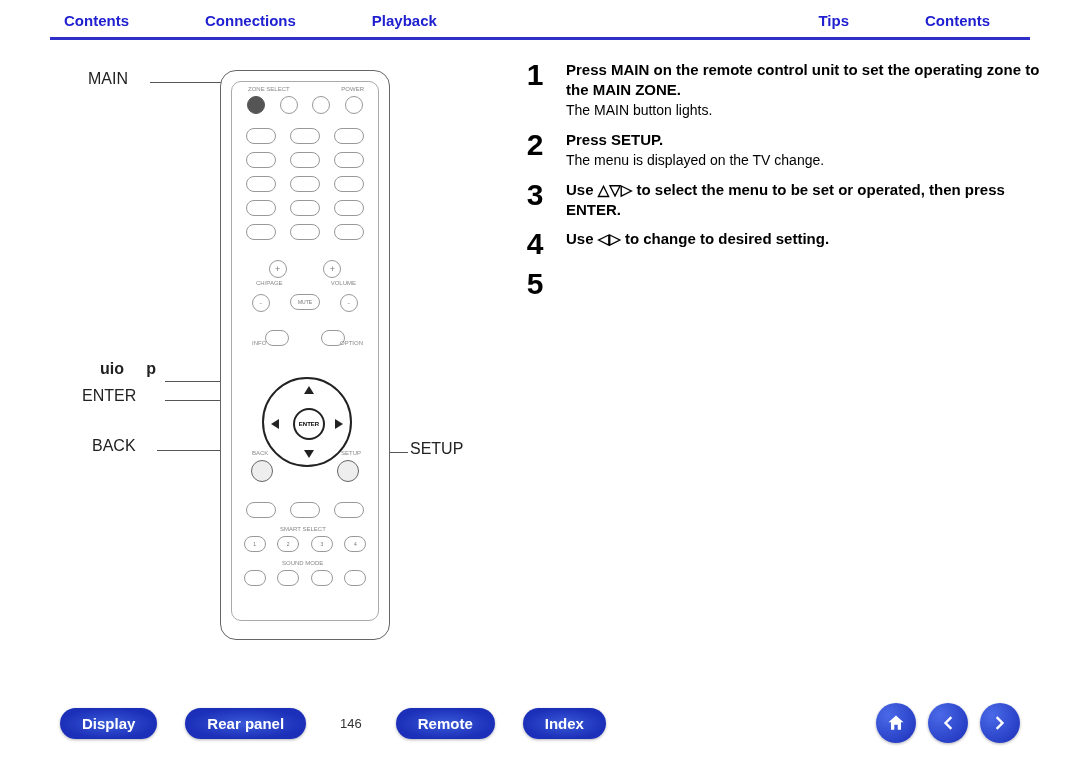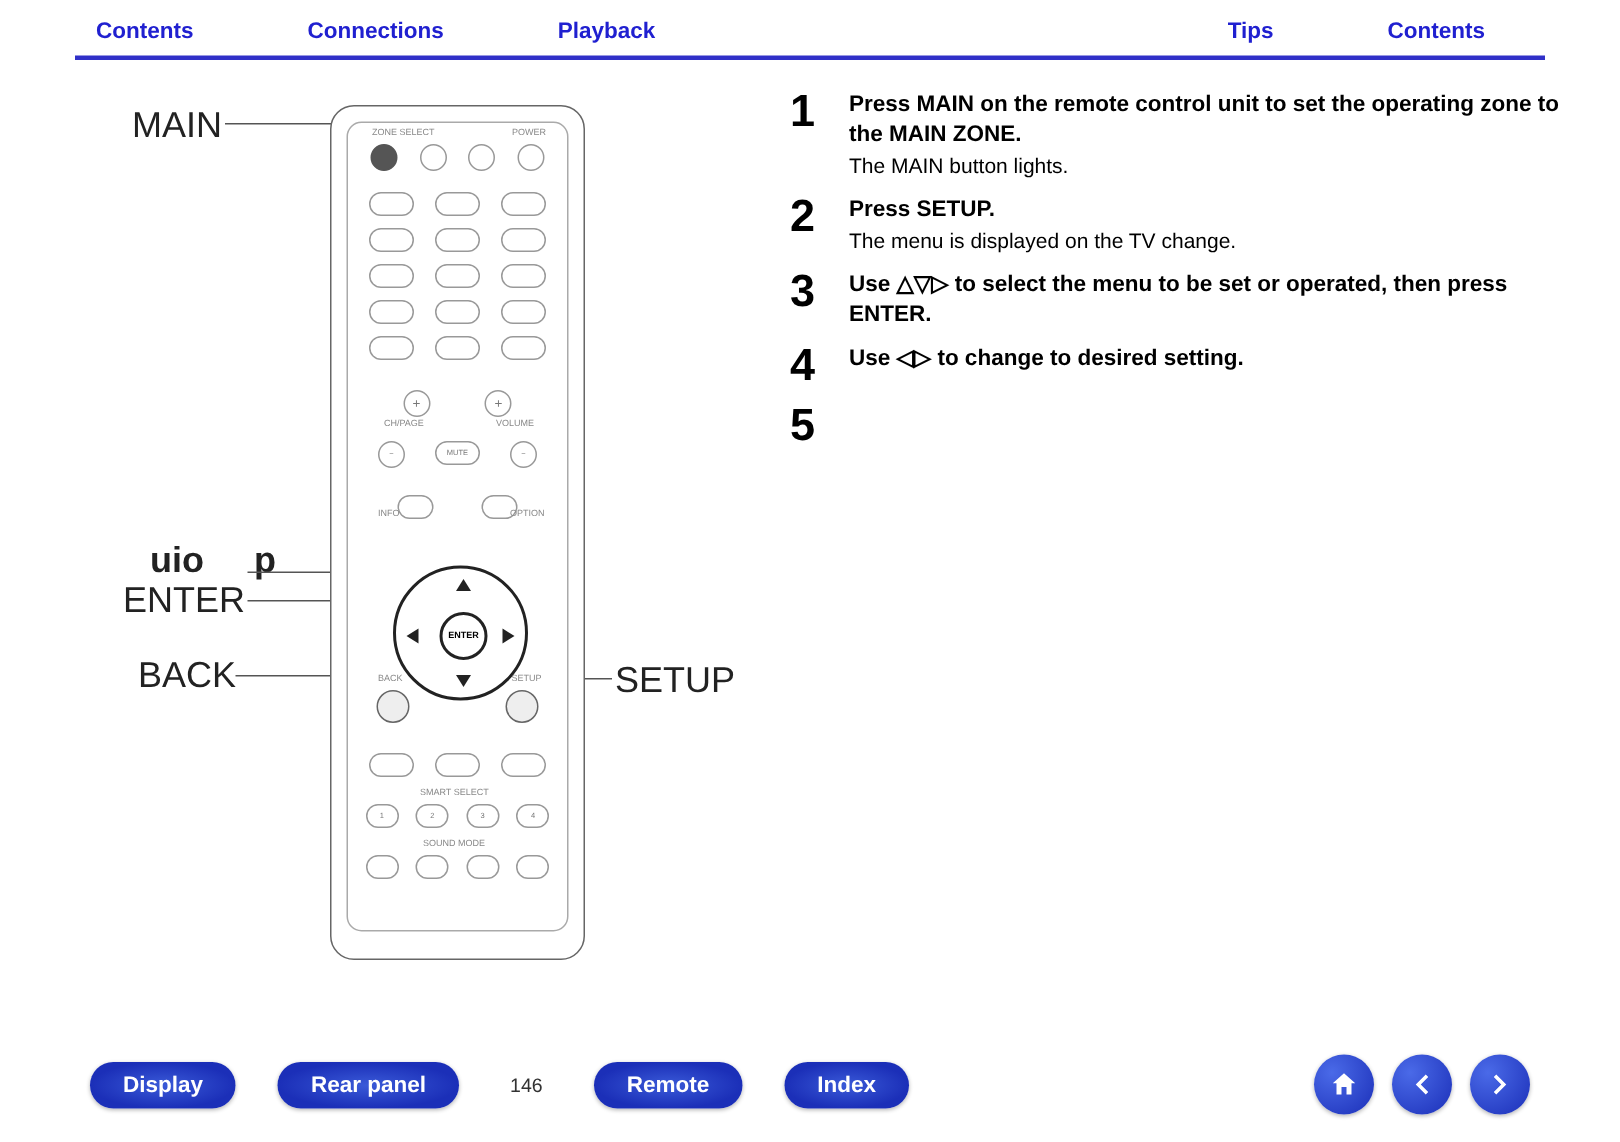--- a/index.html
+++ b/index.html
@@ -135,21 +135,21 @@
   .dpad .rt{right:7px;top:40px;border-top:5px solid transparent;border-bottom:5px solid transparent;border-left:8px solid #222;border-right:none;}
   .side-circle {
     position:absolute; width:22px;height:22px;border:1.5px solid #666;border-radius:50%;background:#eee;
   }
   .sc-left{left:19px;top:378px;}
   .sc-right{right:19px;top:378px;}
   .tinylabel{position:absolute;font-size:6px;color:#888;}
   
   .label {
     position: absolute;
-    font-size: 24px;
+    font-size: 16px;
     color: #222;
     text-align: right;
     white-space: nowrap;
   }
   .label.right{ text-align:left; }
   .line {
     position:absolute;
     background:#555;
     height:1px;
   }

